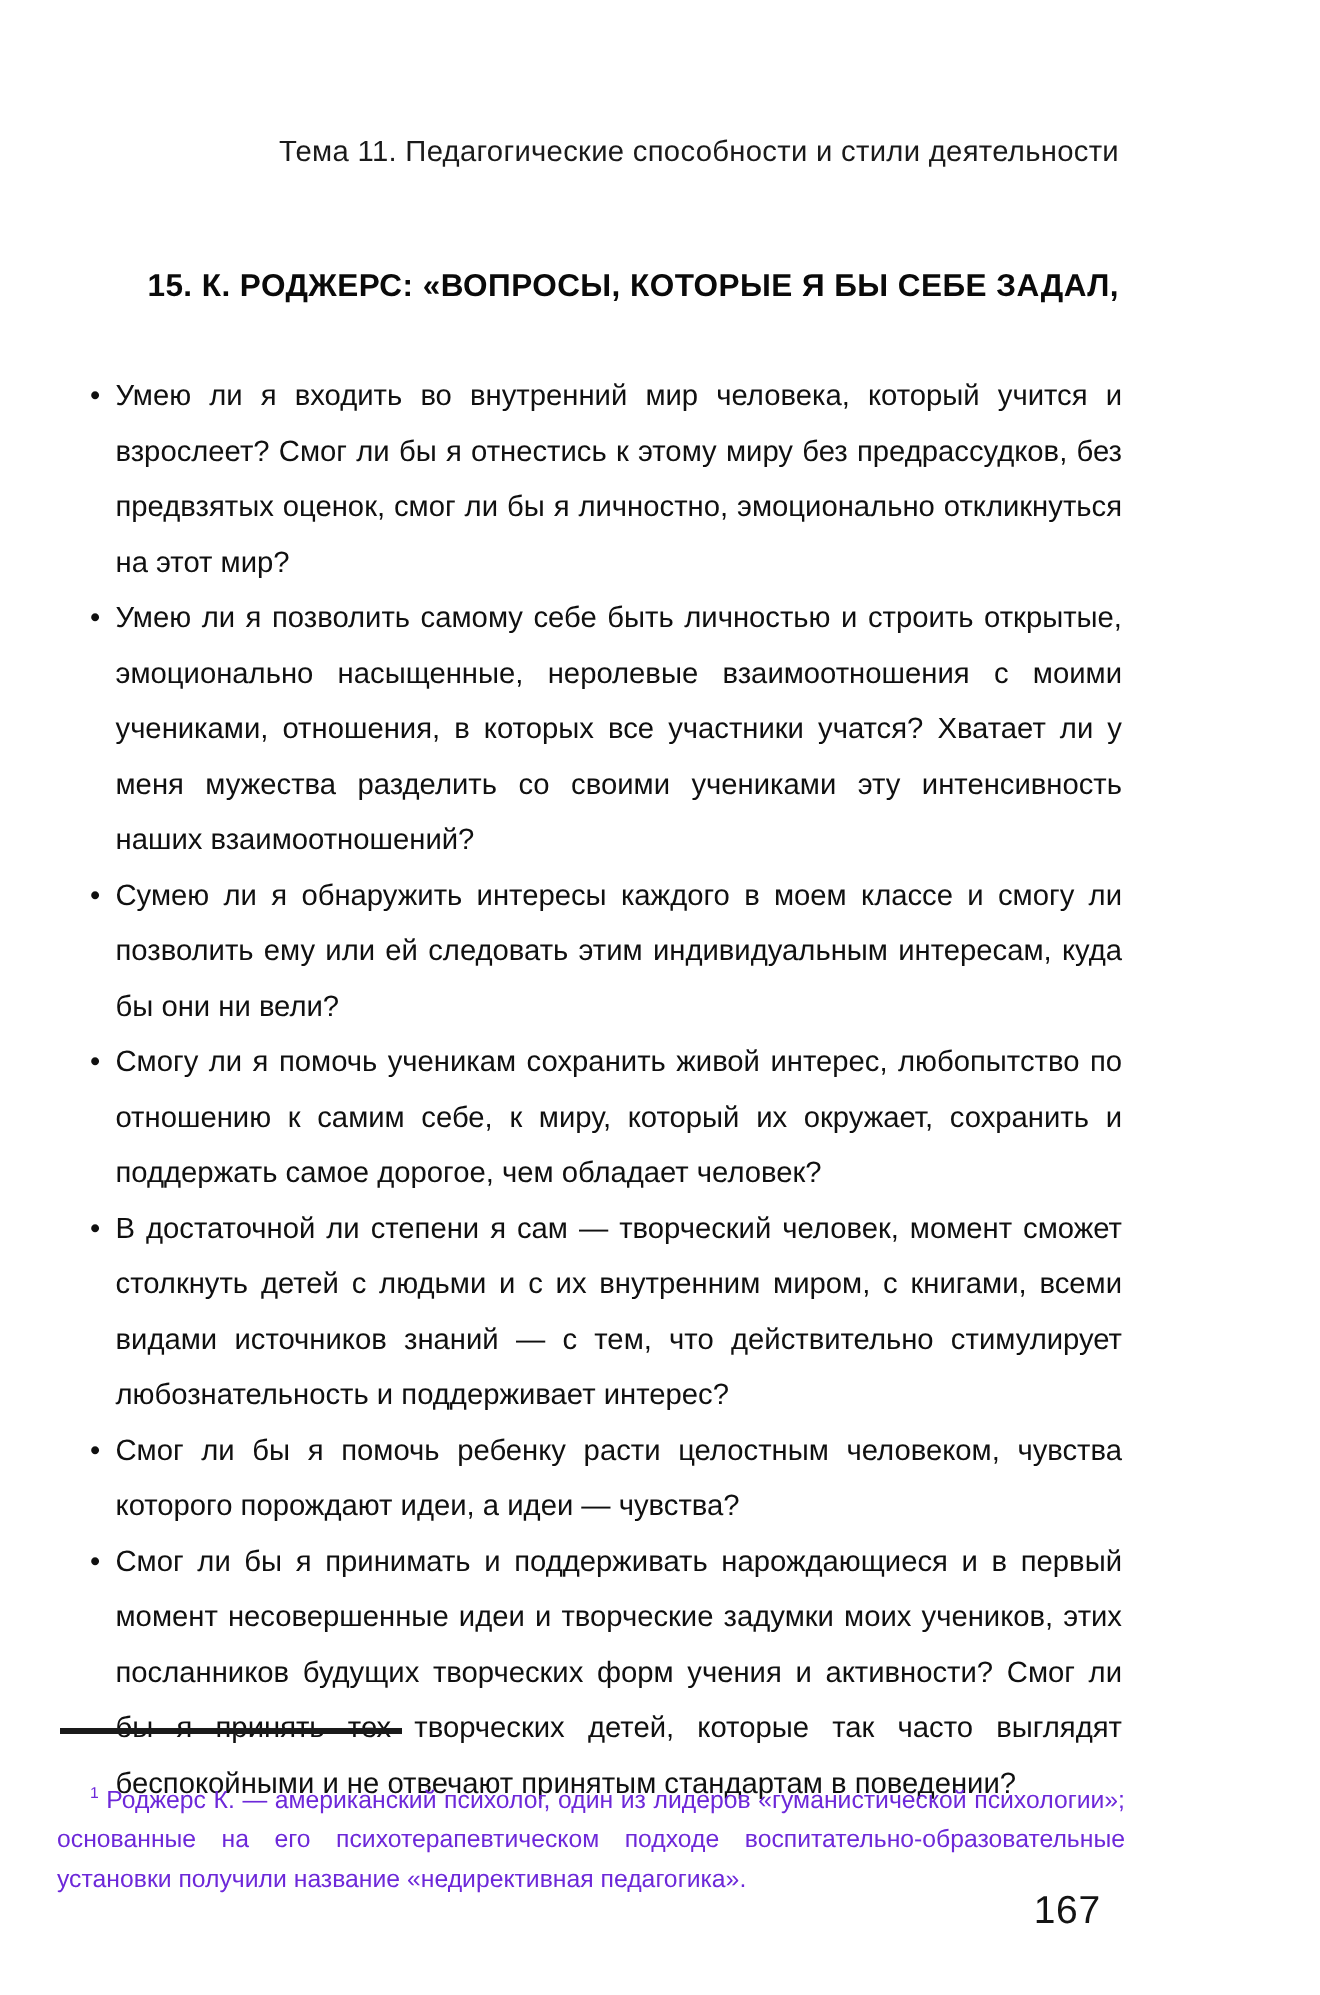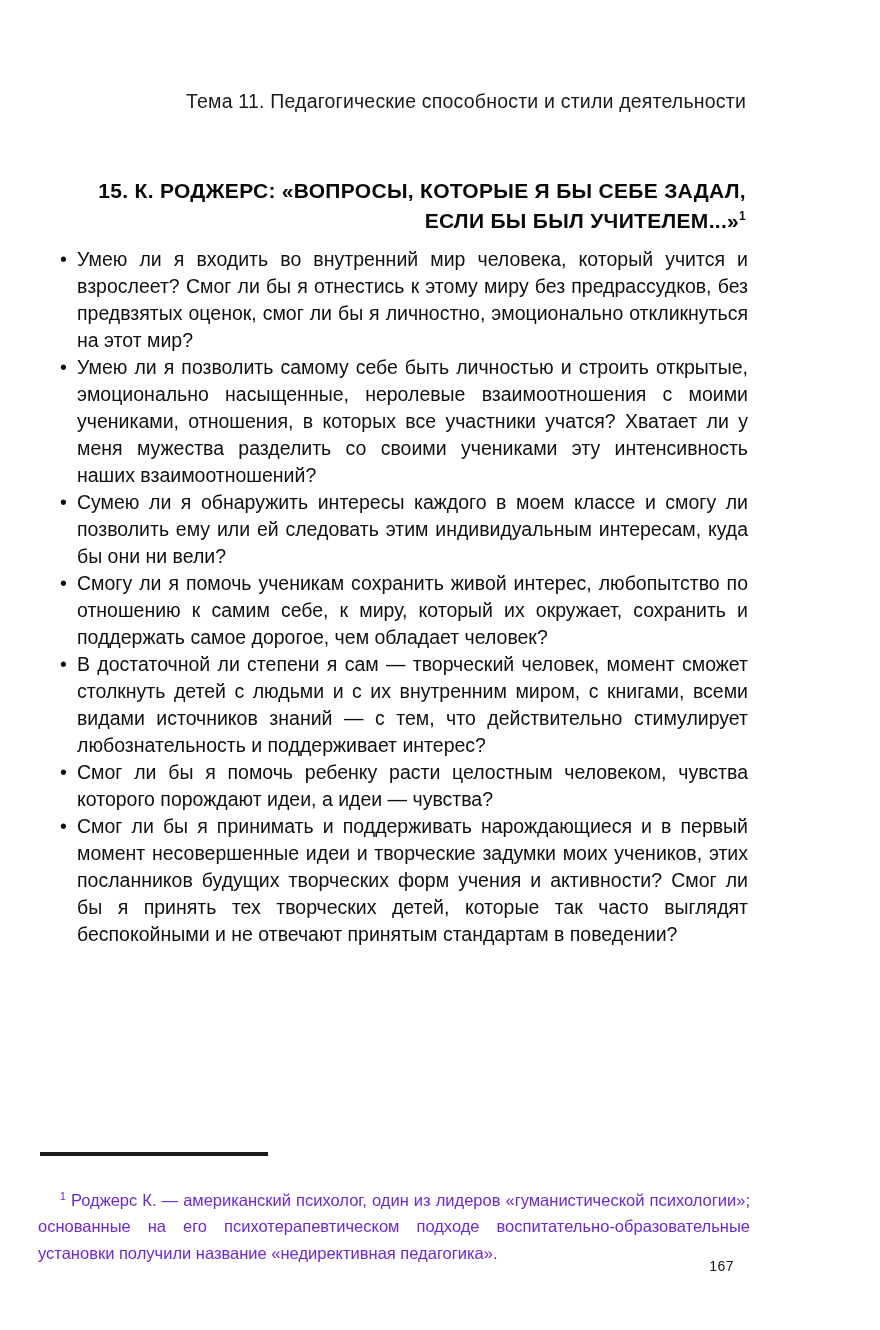--- a/index.html
+++ b/index.html
@@ -46,21 +46,21 @@
   }
   .question-list {
     position: absolute;
     top: 246px;
     left: 60px;
     right: 52px;
     margin: 0;
     padding: 0;
     list-style: none;
     font-size: 19.5px;
-    line-height: 27px;
+    line-height: 37px;
     color: #101010;
   }
   .question-list li {
     position: relative;
     padding-left: 17px;
     text-align: justify;
     text-justify: inter-word;
   }
   .question-list li::before {
     content: "\2022";
@@ -95,35 +95,34 @@
   }
   .footnote sup {
     font-size: 10.5px;
     vertical-align: super;
     line-height: 0;
   }
   .page-number {
     position: absolute;
     top: 1258px;
     right: 66px;
-    font-size: 14px;
+    font-size: 26px;
     letter-spacing: 0.5px;
     color: #141414;
   }
 </style>
 </head>
 <body>
 
 <div class="page">
 
   <div class="running-header">Тема 11. Педагогические способности и стили деятельности</div>
 
   <div class="section-title">
     <div>15. К. РОДЖЕРС: «ВОПРОСЫ, КОТОРЫЕ Я БЫ СЕБЕ ЗАДАЛ,</div>
-    <div><span>ЕСЛИ БЫ БЫЛ УЧИТЕЛЕМ...»</span><sup>1</sup></div>
   </div>
 
   <ul class="question-list">
     <li>Умею ли я входить во внутренний мир человека, который учится и взрослеет? Смог ли бы я отнестись к этому миру без предрассудков, без предвзятых оценок, смог ли бы я личностно, эмоционально откликнуться на этот мир?</li>
     <li>Умею ли я позволить самому себе быть личностью и строить открытые, эмоционально насыщенные, неролевые взаимоотношения с моими учениками, отношения, в которых все участники учатся? Хватает ли у меня мужества разделить со своими учениками эту интенсивность наших взаимоотношений?</li>
     <li>Сумею ли я обнаружить интересы каждого в моем классе и смогу ли позволить ему или ей следовать этим индивидуальным интересам, куда бы они ни вели?</li>
     <li>Смогу ли я помочь ученикам сохранить живой интерес, любопытство по отношению к самим себе, к миру, который их окружает, сохранить и поддержать самое дорогое, чем обладает человек?</li>
     <li>В достаточной ли степени я сам — творческий человек, момент сможет столкнуть детей с людьми и с их внутренним миром, с книгами, всеми видами источников знаний — с тем, что действительно стимулирует любознательность и поддерживает интерес?</li>
     <li>Смог ли бы я помочь ребенку расти целостным человеком, чувства которого порождают идеи, а идеи — чувства?</li>
     <li>Смог ли бы я принимать и поддерживать нарождающиеся и в первый момент несовершенные идеи и творческие задумки моих учеников, этих посланников будущих творческих форм учения и активности? Смог ли бы я принять тех творческих детей, которые так часто выглядят беспокойными и не отвечают принятым стандартам в поведении?</li>

